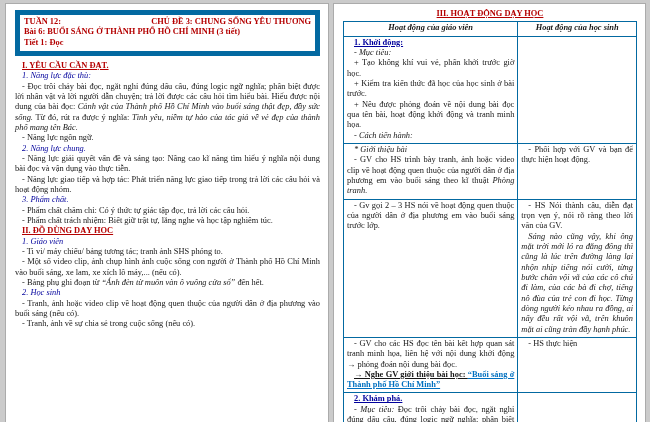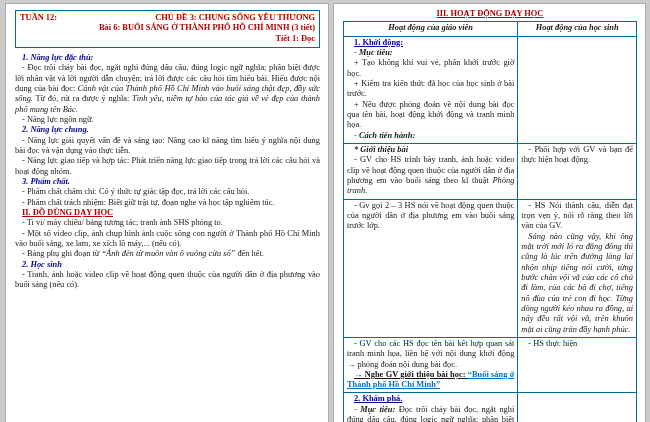--- a/index.html
+++ b/index.html
@@ -15,33 +15,33 @@
     font-size:8.4px;line-height:1.23;
     padding:5px 8px 0 9px;box-sizing:border-box;
   }
   #pageL{left:5px;width:324px;}
   #pageR{left:333px;width:313px;}
   p{margin:0;}
   .p{text-align:justify;text-indent:7px;}
   .ctr{text-align:center;text-indent:0;}
   .b{font-weight:bold;text-decoration:underline;}
   .i{font-style:italic;}
-  .bi{font-weight:bold;font-style:italic;}
+  .bi{font-weight:normal;font-style:italic;}
   .red{color:#b40000;}
   .navy{color:#00009c;}
   .blue{color:#0070c0;}
   
   .hdr{
-    border:1px solid #0369a1;padding:2px 4px 3px;margin:1px 0 5px;
+    border:5px solid #0369a1;padding:2px 4px 3px;margin:1px 0 5px;
     color:#b40000;font-weight:bold;
   }
   .hdr .row1{display:flex;gap:6px;}
   .hdr .wk{flex:0 0 auto;}
   .hdr .th{flex:1;text-align:right;}
-  .hdr .rowc{text-align:right;}
+  .hdr .rowc{text-align:left;}
   
   table.act{width:100%;border-collapse:collapse;table-layout:fixed;margin-top:2px;}
   .act th,.act td{border:1px solid #0369a1;vertical-align:top;padding:1px 3px 2px;}
   .act th{font-weight:bold;font-style:italic;text-align:center;}
 </style>
 </head>
 <body>
 
 <div class="screen">
 
@@ -49,35 +49,38 @@
 
     <div class="hdr">
       <div class="row1">
         <span class="wk">TUẦN 12:</span>
         <span class="th">CHỦ ĐỀ 3: CHUNG SỐNG YÊU THƯƠNG</span>
       </div>
       <div class="rowc">Bài 6: BUỔI SÁNG Ở THÀNH PHỐ HỒ CHÍ MINH (3 tiết)</div>
       <div class="rowc">Tiết 1: Đọc</div>
     </div>
 
+    <p class="p b red">I. YÊU CẦU CẦN ĐẠT.</p>
     <p class="p bi navy">1. Năng lực đặc thù:</p>
     <p class="p"><span>- Đọc trôi chảy bài đọc, ngắt nghỉ đúng dấu câu, đúng logic ngữ nghĩa; phân biệt được lời nhân vật và lời người dẫn chuyện; trả lời được các câu hỏi tìm hiểu bài. Hiểu được nội dung của bài đọc: </span><span class="i">Cảnh vật của Thành phố Hồ Chí Minh vào buổi sáng thật đẹp, đầy sức sống.</span><span> Từ đó, rút ra được ý nghĩa: </span><span class="i">Tình yêu, niềm tự hào của tác giả về vẻ đẹp của thành phố mang tên Bác.</span></p>
     <p class="p">- Năng lực ngôn ngữ.</p>
     <p class="p bi navy">2. Năng lực chung.</p>
     <p class="p">- Năng lực giải quyết vấn đề và sáng tạo: Nâng cao kĩ năng tìm hiểu ý nghĩa nội dung bài đọc và vận dụng vào thực tiễn.</p>
     <p class="p">- Năng lực giao tiếp và hợp tác: Phát triển năng lực giao tiếp trong trả lời các câu hỏi và hoạt động nhóm.</p>
     <p class="p bi navy">3. Phẩm chất.</p>
     <p class="p">- Phẩm chất chăm chỉ: Có ý thức tự giác tập đọc, trả lời các câu hỏi.</p>
-    <p class="p">- Phẩm chất trách nhiệm: Biết giữ trật tự, đoạn nghe và học tập nghiêm túc.</p>
+    <p class="p">- Phẩm chất trách nhiệm: Biết giữ trật tự, lắng nghe và học tập nghiêm túc.</p>
     <p class="p b red">II. ĐỒ DÙNG DẠY HỌC</p>
+    <p class="p bi navy">1. Giáo viên</p>
     <p class="p">- Ti vi/ máy chiếu/ bảng tương tác; tranh ảnh SHS phóng to.</p>
     <p class="p">- Một số video clip, ảnh chụp hình ảnh cuộc sống con người ở Thành phố Hồ Chí Minh vào buổi sáng, xe lam, xe xích lô máy,... (nếu có).</p>
     <p class="p"><span>- Bảng phụ ghi đoạn từ </span><span class="i">“Ánh đèn từ muôn vàn ô vuông cửa sổ”</span><span> đến hết.</span></p>
     <p class="p bi navy">2. Học sinh</p>
     <p class="p">- Tranh, ảnh hoặc video clip về hoạt động quen thuộc của người dân ở địa phương vào buổi sáng (nếu có).</p>
+    <p class="p">- Tranh, ảnh về sự chia sẻ trong cuộc sống (nếu có).</p>
   </div>
 
   <div class="page" id="pageR">
 
     <p class="ctr b red">III. HOẠT ĐỘNG DẠY HỌC</p>
 
     <table class="act">
       <colgroup>
           <col style="width:59.5%">
           <col style="width:40.5%">

